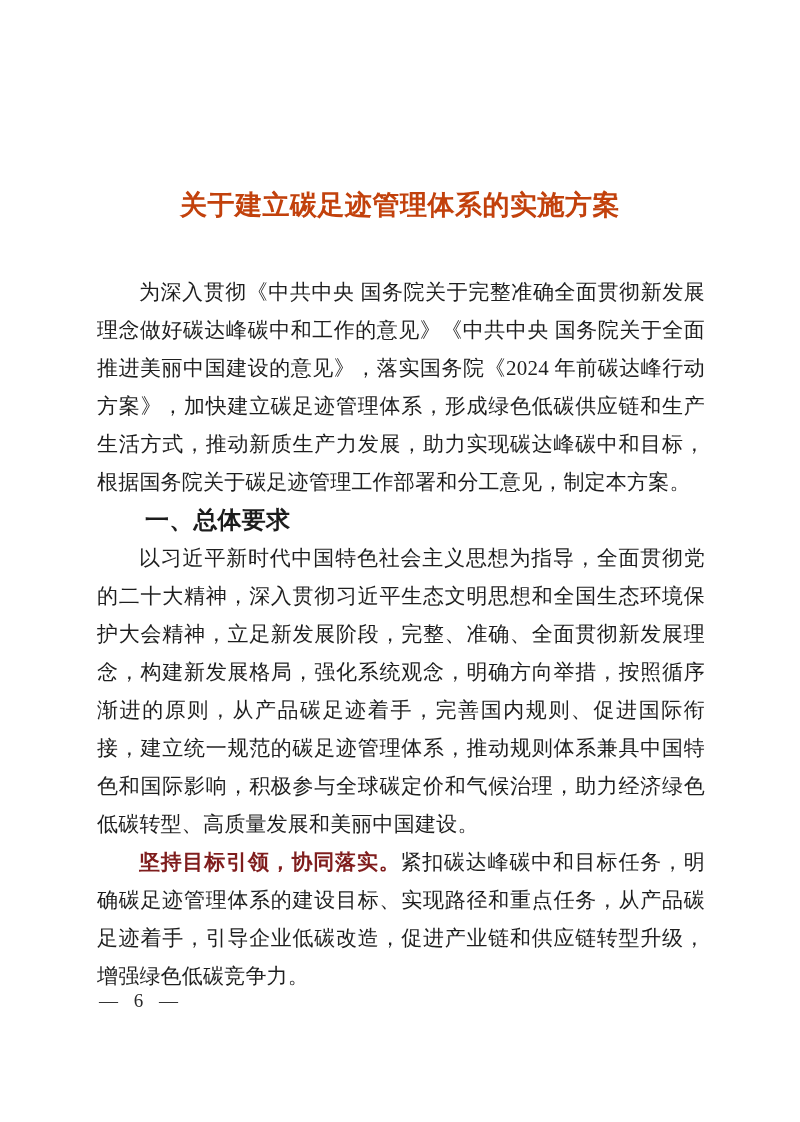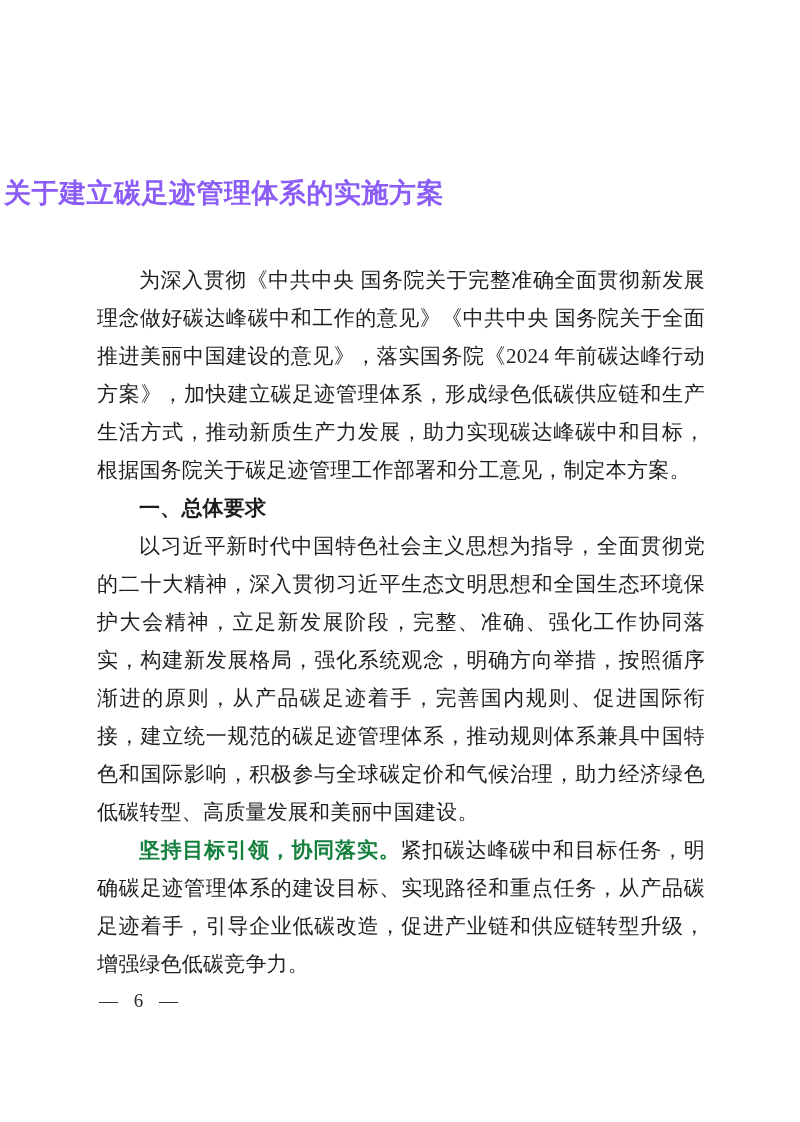--- a/index.html
+++ b/index.html
@@ -11,55 +11,55 @@
   .page {
     position: relative;
     width: 800px;
     height: 1122px;
     background: #ffffff;
     overflow: hidden;
     font-family: "Liberation Serif", "DejaVu Serif", serif;
     color: #1e1e1e;
   }
   .doc-title {
-    margin: 4px;
+    margin: 16px;
     padding-top: 172px;
-    text-align: left;
+    text-align: center;
     font-family: "Liberation Sans", "DejaVu Sans", sans-serif;
     font-weight: bold;
     font-size: 27px;
     line-height: 34px;
     letter-spacing: 0.5px;
-    color: #8b5cf6;
+    color: #c2410c;
   }
   .content {
     margin: 51px 95px 0 97px;
     font-size: 21px;
     line-height: 38px;
     text-align: justify;
     text-justify: inter-ideograph;
     letter-spacing: 0.2px;
   }
   .content p {
     margin: 0;
     text-indent: 2em;
   }
   .section-heading {
     margin: 0;
     text-indent: 2em;
     font-family: "Liberation Sans", "DejaVu Sans", sans-serif;
     font-weight: bold;
-    font-size: 21px;
+    font-size: 24px;
     line-height: 38px;
     color: #1c1c1c;
   }
   .lead-bold {
     font-family: Liberation Sans, sans-serif;
     font-weight: bold;
-    color: #15803d;
+    color: #7f1d1d;
   }
   .page-footer {
     position: absolute;
     left: 99px;
     top: 988px;
     font-size: 19px;
     line-height: 26px;
     color: #2a2a2a;
     word-spacing: 9px;
     letter-spacing: 1px;
@@ -71,21 +71,21 @@
 <div class="page">
 
   <h1 class="doc-title">关于建立碳足迹管理体系的实施方案</h1>
 
   <div class="content">
 
     <p>为深入贯彻《中共中央 国务院关于完整准确全面贯彻新发展理念做好碳达峰碳中和工作的意见》《中共中央 国务院关于全面推进美丽中国建设的意见》，落实国务院《2024 年前碳达峰行动方案》，加快建立碳足迹管理体系，形成绿色低碳供应链和生产生活方式，推动新质生产力发展，助力实现碳达峰碳中和目标，根据国务院关于碳足迹管理工作部署和分工意见，制定本方案。</p>
 
     <h2 class="section-heading">一、总体要求</h2>
 
-    <p>以习近平新时代中国特色社会主义思想为指导，全面贯彻党的二十大精神，深入贯彻习近平生态文明思想和全国生态环境保护大会精神，立足新发展阶段，完整、准确、强化工作协同落实，构建新发展格局，强化系统观念，明确方向举措，按照循序渐进的原则，从产品碳足迹着手，完善国内规则、促进国际衔接，建立统一规范的碳足迹管理体系，推动规则体系兼具中国特色和国际影响，积极参与全球碳定价和气候治理，助力经济绿色低碳转型、高质量发展和美丽中国建设。</p>
+    <p>以习近平新时代中国特色社会主义思想为指导，全面贯彻党的二十大精神，深入贯彻习近平生态文明思想和全国生态环境保护大会精神，立足新发展阶段，完整、准确、全面贯彻新发展理念，构建新发展格局，强化系统观念，明确方向举措，按照循序渐进的原则，从产品碳足迹着手，完善国内规则、促进国际衔接，建立统一规范的碳足迹管理体系，推动规则体系兼具中国特色和国际影响，积极参与全球碳定价和气候治理，助力经济绿色低碳转型、高质量发展和美丽中国建设。</p>
 
     <p><span class="lead-bold">坚持目标引领，协同落实。</span><span>紧扣碳达峰碳中和目标任务，明确碳足迹管理体系的建设目标、实现路径和重点任务，从产品碳足迹着手，引导企业低碳改造，促进产业链和供应链转型升级，增强绿色低碳竞争力。</span></p>
 
   </div>
 
   <div class="page-footer">
     <span>— 6 —</span>
   </div>
 
 </div>

